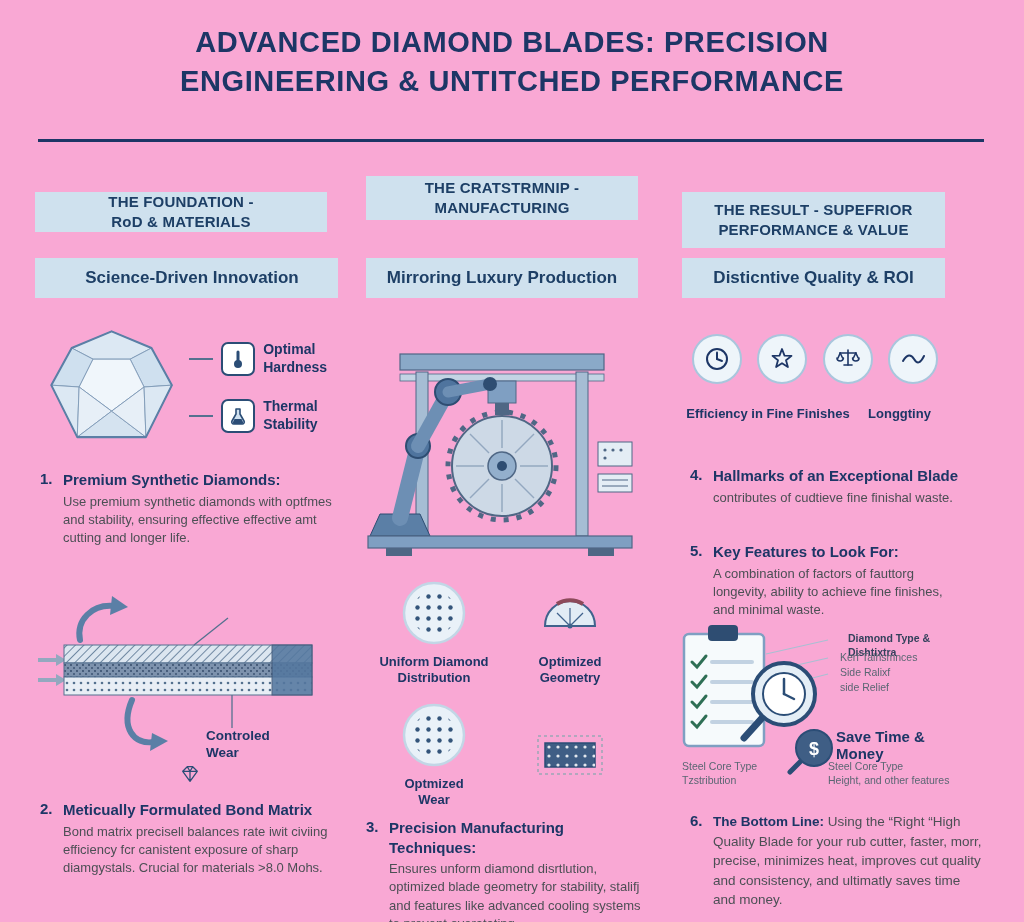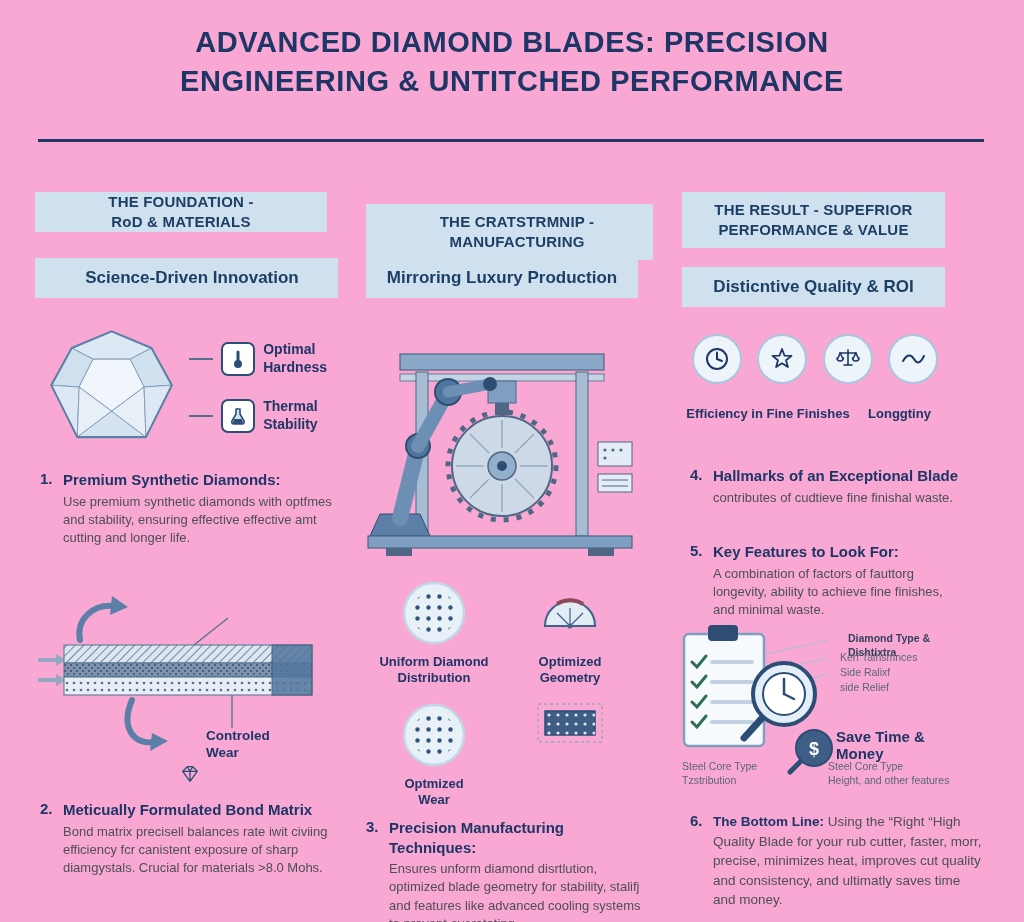--- a/index.html
+++ b/index.html
@@ -86,26 +86,26 @@
 
   <div class="abs title">
     <div class="l1">ADVANCED DIAMOND BLADES: PRECISION</div>
     <div class="l2">ENGINEERING &amp; UNTITCHED PERFORMANCE</div>
   </div>
   <div class="abs divider"></div>
 
   <div class="abs band header" style="left:35px;top:192px;width:292px;height:40px;">THE FOUNDATION -
 RoD &amp; MATERIALS</div>
   <div class="abs band sub" style="left:35px;top:258px;width:292px;height:40px;padding-left:11px;">Science-Driven Innovation</div>
-  <div class="abs band header" style="left:366px;top:204px;width:272px;height:56px;padding-left:15px;">THE CRATSTRMNIP -
+  <div class="abs band header" style="left:366px;top:176px;width:272px;height:44px;">THE CRATSTRMNIP -
 MANUFACTURING</div>
   <div class="abs band sub" style="left:366px;top:258px;width:272px;height:40px;">Mirroring Luxury Production</div>
   <div class="abs band header" style="left:682px;top:192px;width:263px;height:56px;">THE RESULT - SUPEFRIOR
 PERFORMANCE &amp; VALUE</div>
-  <div class="abs band sub" style="left:682px;top:258px;width:263px;height:40px;margin-top:9px;">Disticntive Quality &amp; ROI</div>
+  <div class="abs band sub" style="left:682px;top:258px;width:263px;height:40px;">Disticntive Quality &amp; ROI</div>
 
   <div class="abs diamond-block" style="left:42px;top:312px;width:285px;height:150px;">
     <svg width="150" height="128" viewBox="0 0 150 128">
       <g stroke="#7f9cb8" stroke-width="1" stroke-linejoin="round">
         <polygon points="75,4 118,22 95,34 55,34 32,22" fill="#dce8f3"></polygon>
         <polygon points="32,22 55,34 40,64 10,62" fill="#cfe0ef"></polygon>
         <polygon points="118,22 140,62 110,64 95,34" fill="#cfe0ef"></polygon>
         <polygon points="55,34 95,34 110,64 75,90 40,64" fill="#f0f6fb"></polygon>
         <polygon points="10,62 40,64 38,118" fill="#dce8f3"></polygon>
         <polygon points="40,64 75,90 38,118" fill="#e7eff7"></polygon>
@@ -251,21 +251,21 @@
           <line x1="33" y1="46" x2="20" y2="33"></line>
           <line x1="33" y1="46" x2="46" y2="33"></line>
         </g>
         <circle cx="33" cy="46" r="2.5" fill="#40628c"></circle>
       </svg>
       <div class="icnlabel">Optimized
 Geometry</div>
     </div>
   </div>
 
-  <div class="abs icnrow" style="left:366px;top:702px;width:272px;align-items:flex-start;">
+  <div class="abs icnrow" style="left:366px;top:702px;width:272px;align-items:center;">
     <div class="icnstack">
       <svg width="66" height="66" viewBox="0 0 66 66">
         <circle cx="33" cy="33" r="30" fill="#e9f1f8" stroke="#c2d6e6" stroke-width="2.5"></circle>
         <circle cx="33" cy="33" r="22" fill="url(#dotgrid)"></circle>
       </svg>
       <div class="icnlabel">Optmized
 Wear</div>
     </div>
     <div class="icnstack" style="justify-content:center;">
       <svg width="68" height="42" viewBox="0 0 68 42">

